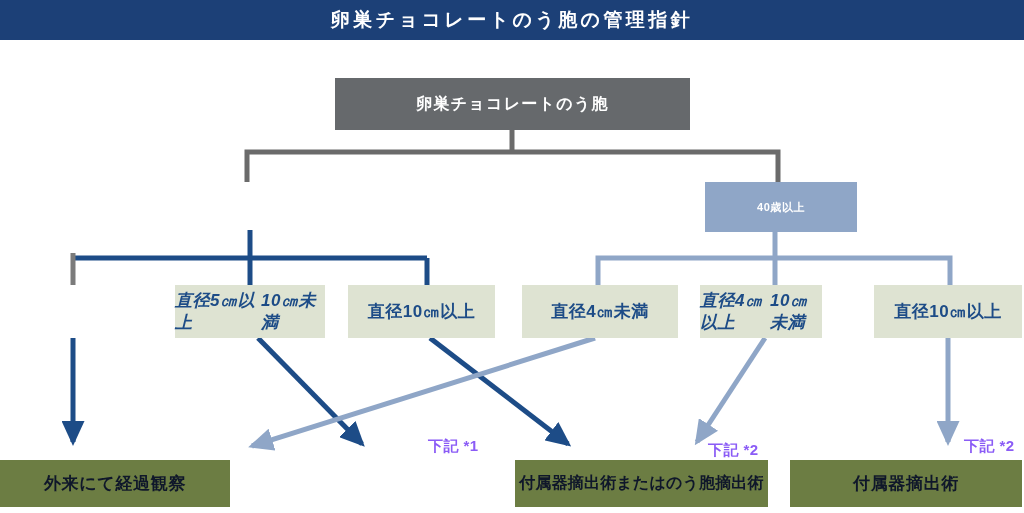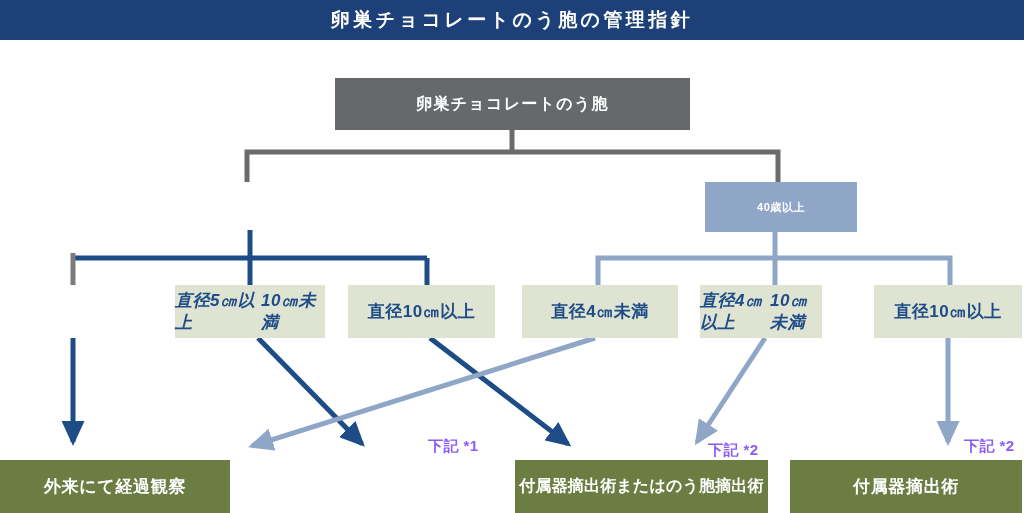--- a/index.html
+++ b/index.html
@@ -24,21 +24,21 @@
     left:335px;top:78px;width:355px;height:52px;
     background:#66696c;color:#ffffff;font-size:16px;letter-spacing:0.08em;
   }
   .age-under{left:180px;top:182px;width:140px;height:50px;background:#1d4c87;color:#ffffff;font-size:16px;letter-spacing:0.05em;}
   .age-over{left:705px;top:182px;width:152px;height:50px;background:#8fa6c7;color:#ffffff;font-size:11px;letter-spacing:0.05em;}
   .size{
     top:285px;height:53px;background:#dee3d2;color:#1d4c87;font-size:17px;letter-spacing:0.03em;
   }
   .size.two{flex-direction:row;line-height:1.25;font-style:italic;}
   .outcome{
-    top:460px;height:53px;background:#6c7d43;color:#ffffff;font-size:17px;letter-spacing:0.04em;
+    top:460px;height:47px;background:#6c7d43;color:#0f172a;font-size:17px;letter-spacing:0.04em;
   }
   .outcome.long{font-size:16px;letter-spacing:0.01em;}
   .note{
     position:absolute;color:#8b5cf6;font-size:15px;font-weight:bold;letter-spacing:0.03em;
     white-space:nowrap;
   }
 </style>
 </head>
 <body>
 

